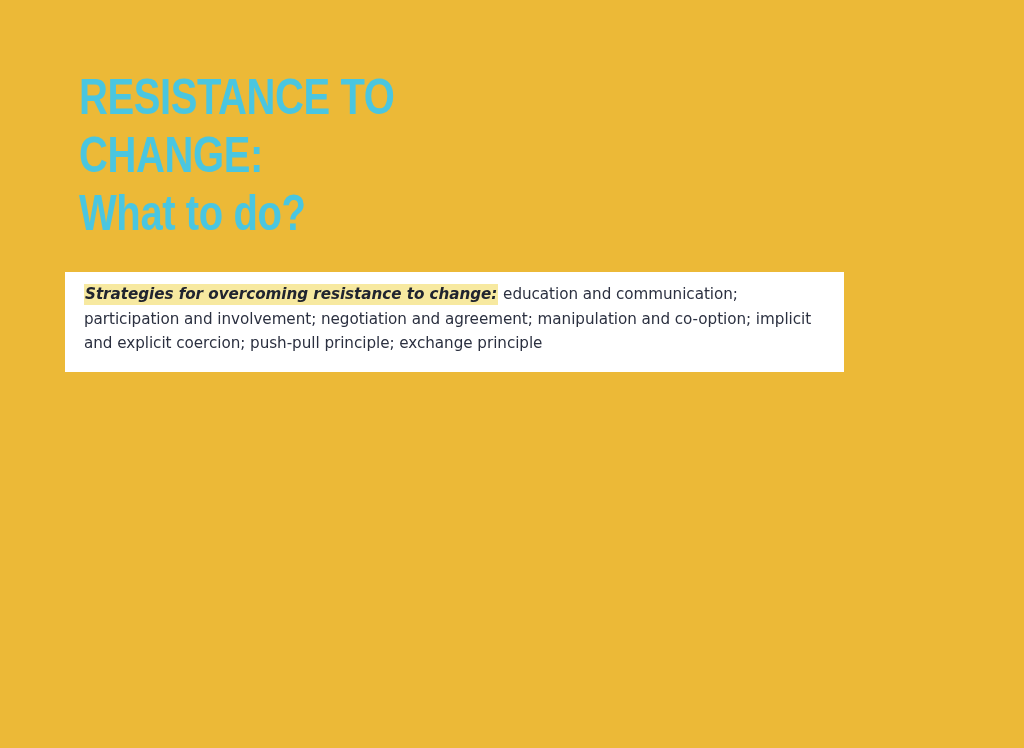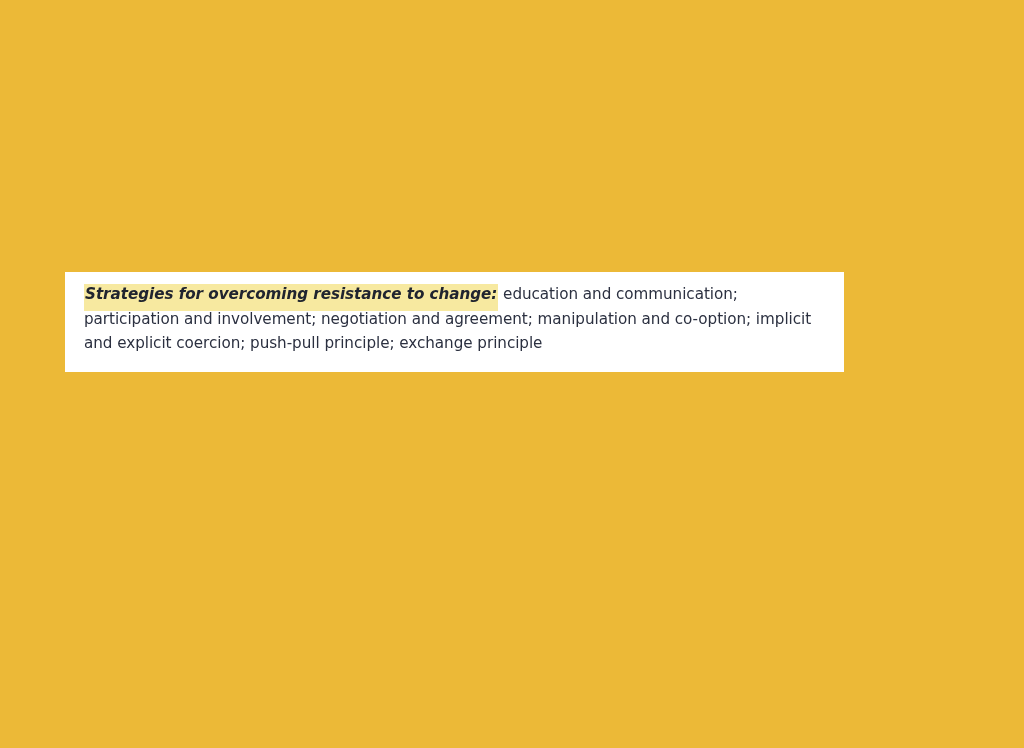--- a/index.html
+++ b/index.html
@@ -62,33 +62,38 @@
     color: #2b3040;
     letter-spacing: -0.05px;
     width: 745px;
     text-align: left;
   }
   .hl {
     background: #f7e9a0;
     font-style: italic;
     font-weight: bold;
     color: #20242f;
-    padding: 1px 1px 8px 1px;
+    padding: 1px 1px 2px 1px;
     box-decoration-break: clone;
     -webkit-box-decoration-break: clone;
   }
   .body-run {
     color: #2b3040;
   }
 </style>
 </head>
 <body>
 
 <div id="slide">
 
+  <div id="title-block">
+    <span class="title-line">RESISTANCE TO</span>
+    <span class="title-line">CHANGE:</span>
+    <span class="title-line">What to do?</span>
+  </div>
 
   <div id="excerpt-card">
     <div id="excerpt-text">
       <span class="hl">Strategies for overcoming resistance to change:</span><span class="body-run"> education and communication; participation and involvement; negotiation and agreement; manipulation and co-option; implicit and explicit coercion; push-pull principle; exchange principle</span>
     </div>
   </div>
 
 </div>
 
 </body></html>

